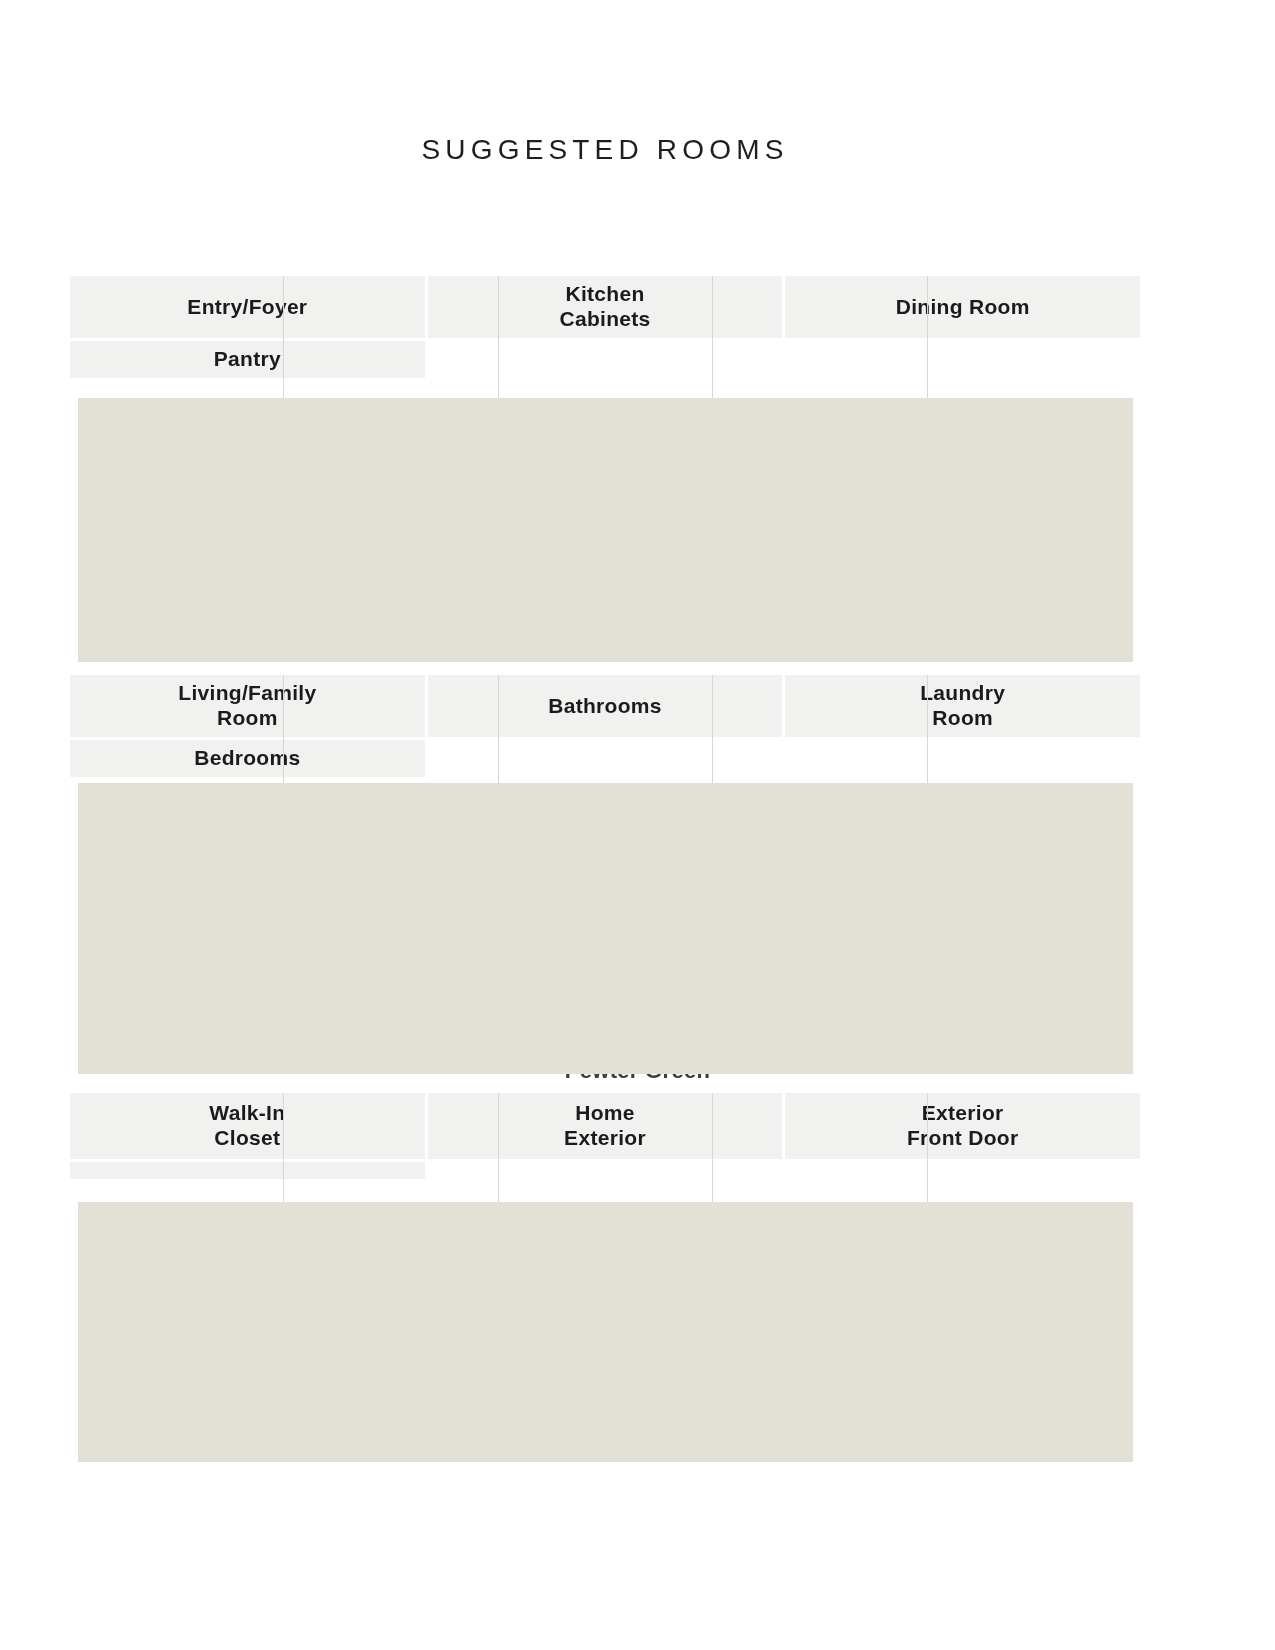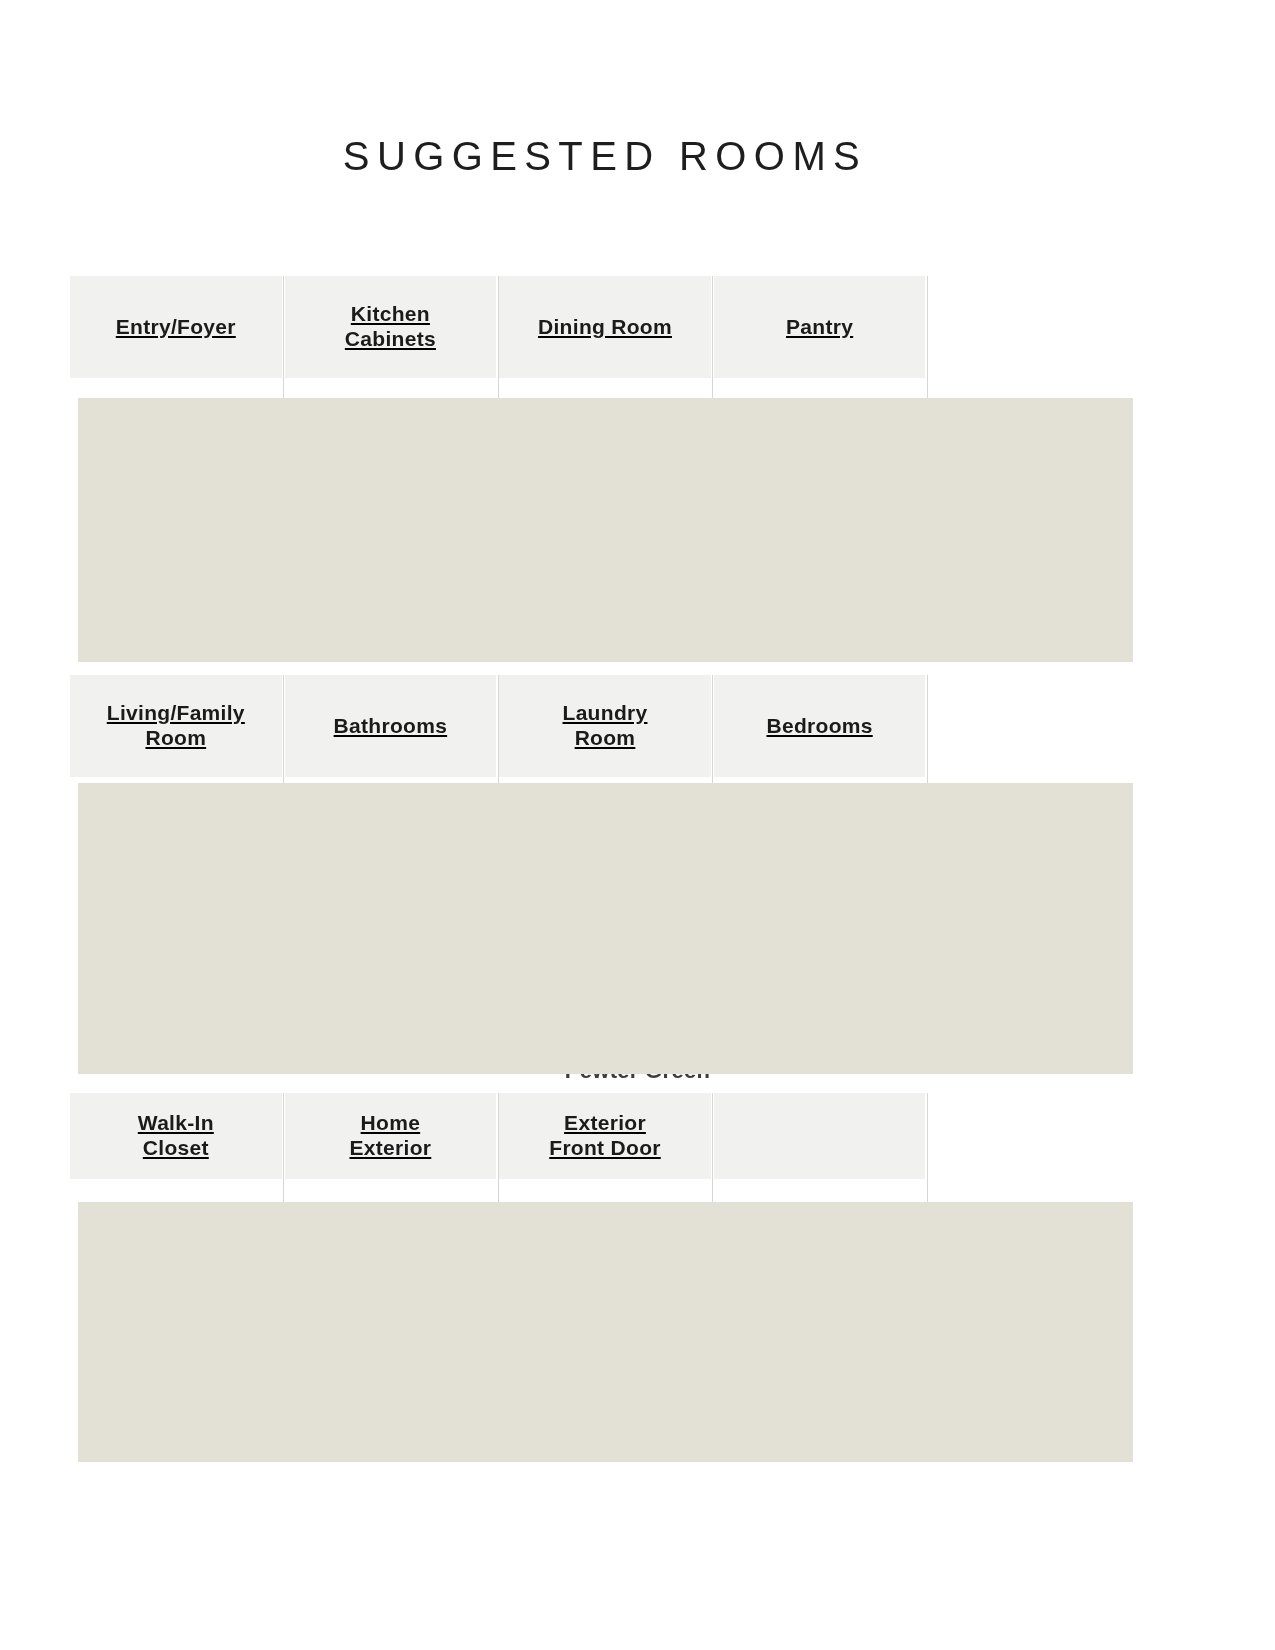--- a/index.html
+++ b/index.html
@@ -17,34 +17,33 @@
     margin: 0 auto;
   }
   .title {
     position: absolute;
     top: 134px;
     left: 0;
     width: 1210px;
     margin: 0;
     text-align: center;
     font-family: "Liberation Sans", sans-serif;
-    font-size: 40px;
+    font-size: 28px;
     font-weight: 300;
     letter-spacing: 0.185em;
     color: #1e1e1e;
     white-space: nowrap;
   }
   .band {
     position: absolute;
     left: 70px;
     width: 1070px;
     display: grid;
-    grid-template-columns: repeat(5, 1fr);
+    grid-template-columns: repeat(3, 1fr);
     gap: 3px;
-    text-decoration: underline;
   }
   .band-1 { top: 276px; height: 102px; }
   .band-2 { top: 675px; height: 102px; }
   .band-3 { top: 1093px; height: 86px; }
   .cell {
     background: #f1f1f0;
     display: flex;
     align-items: center;
     justify-content: center;
     text-align: center;

